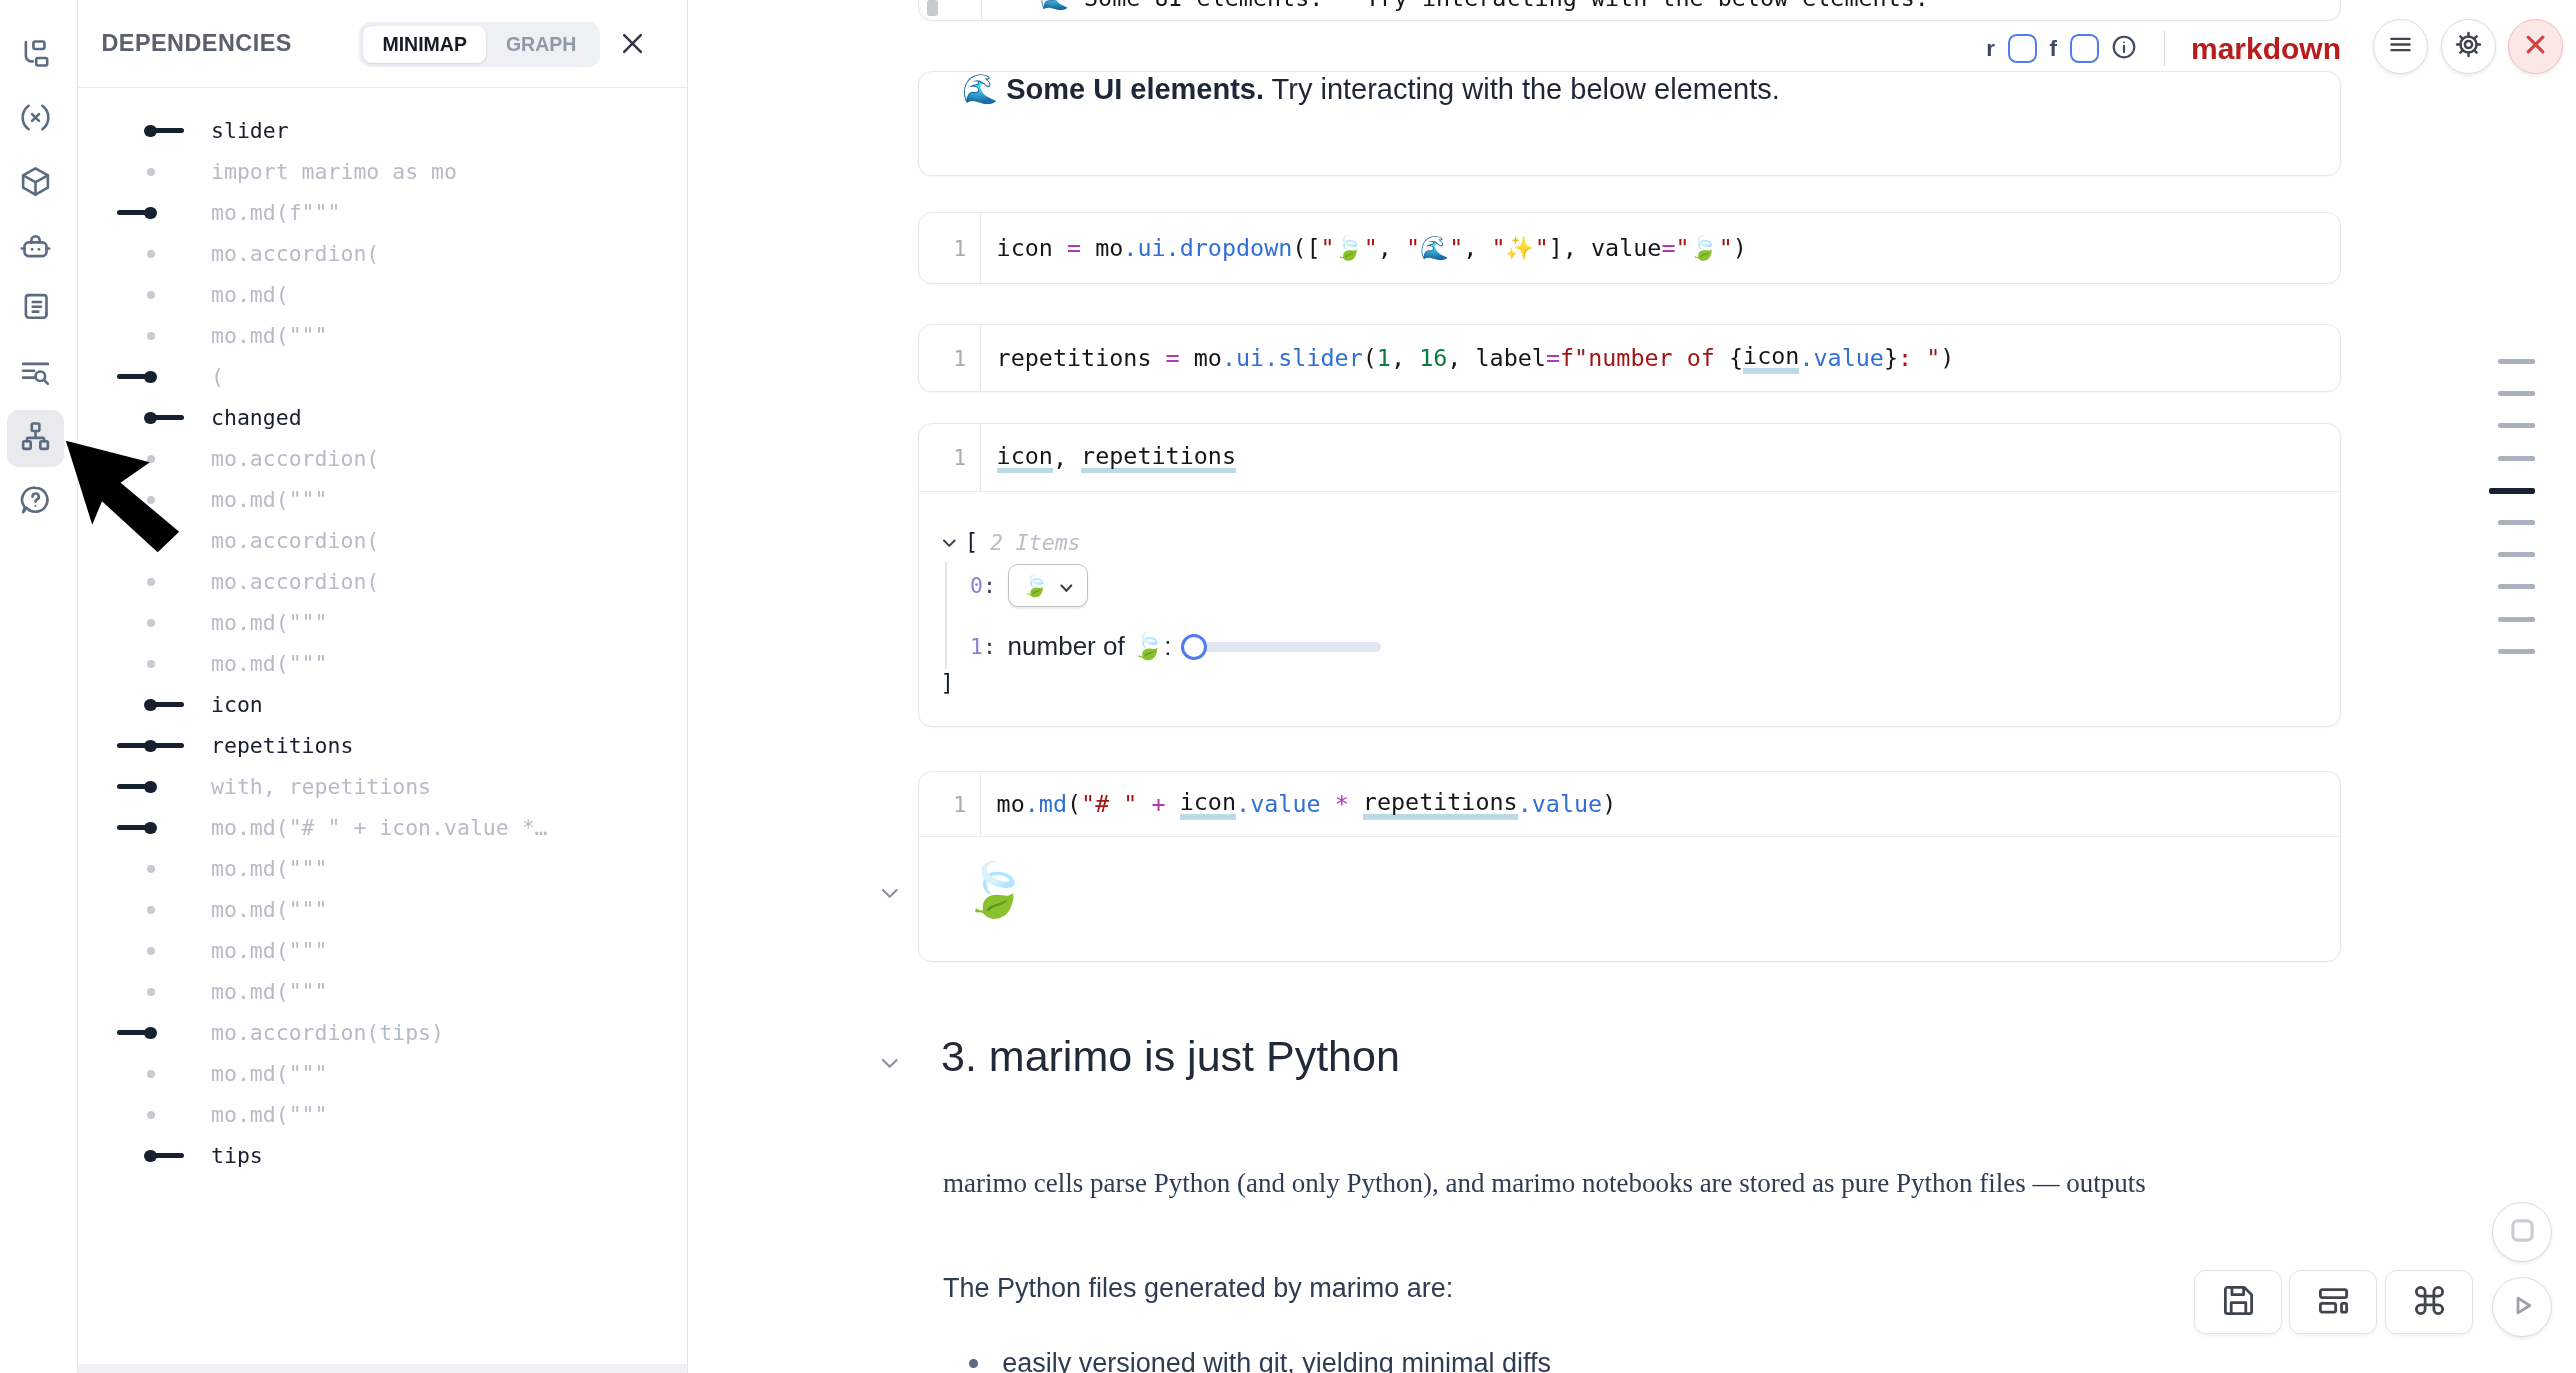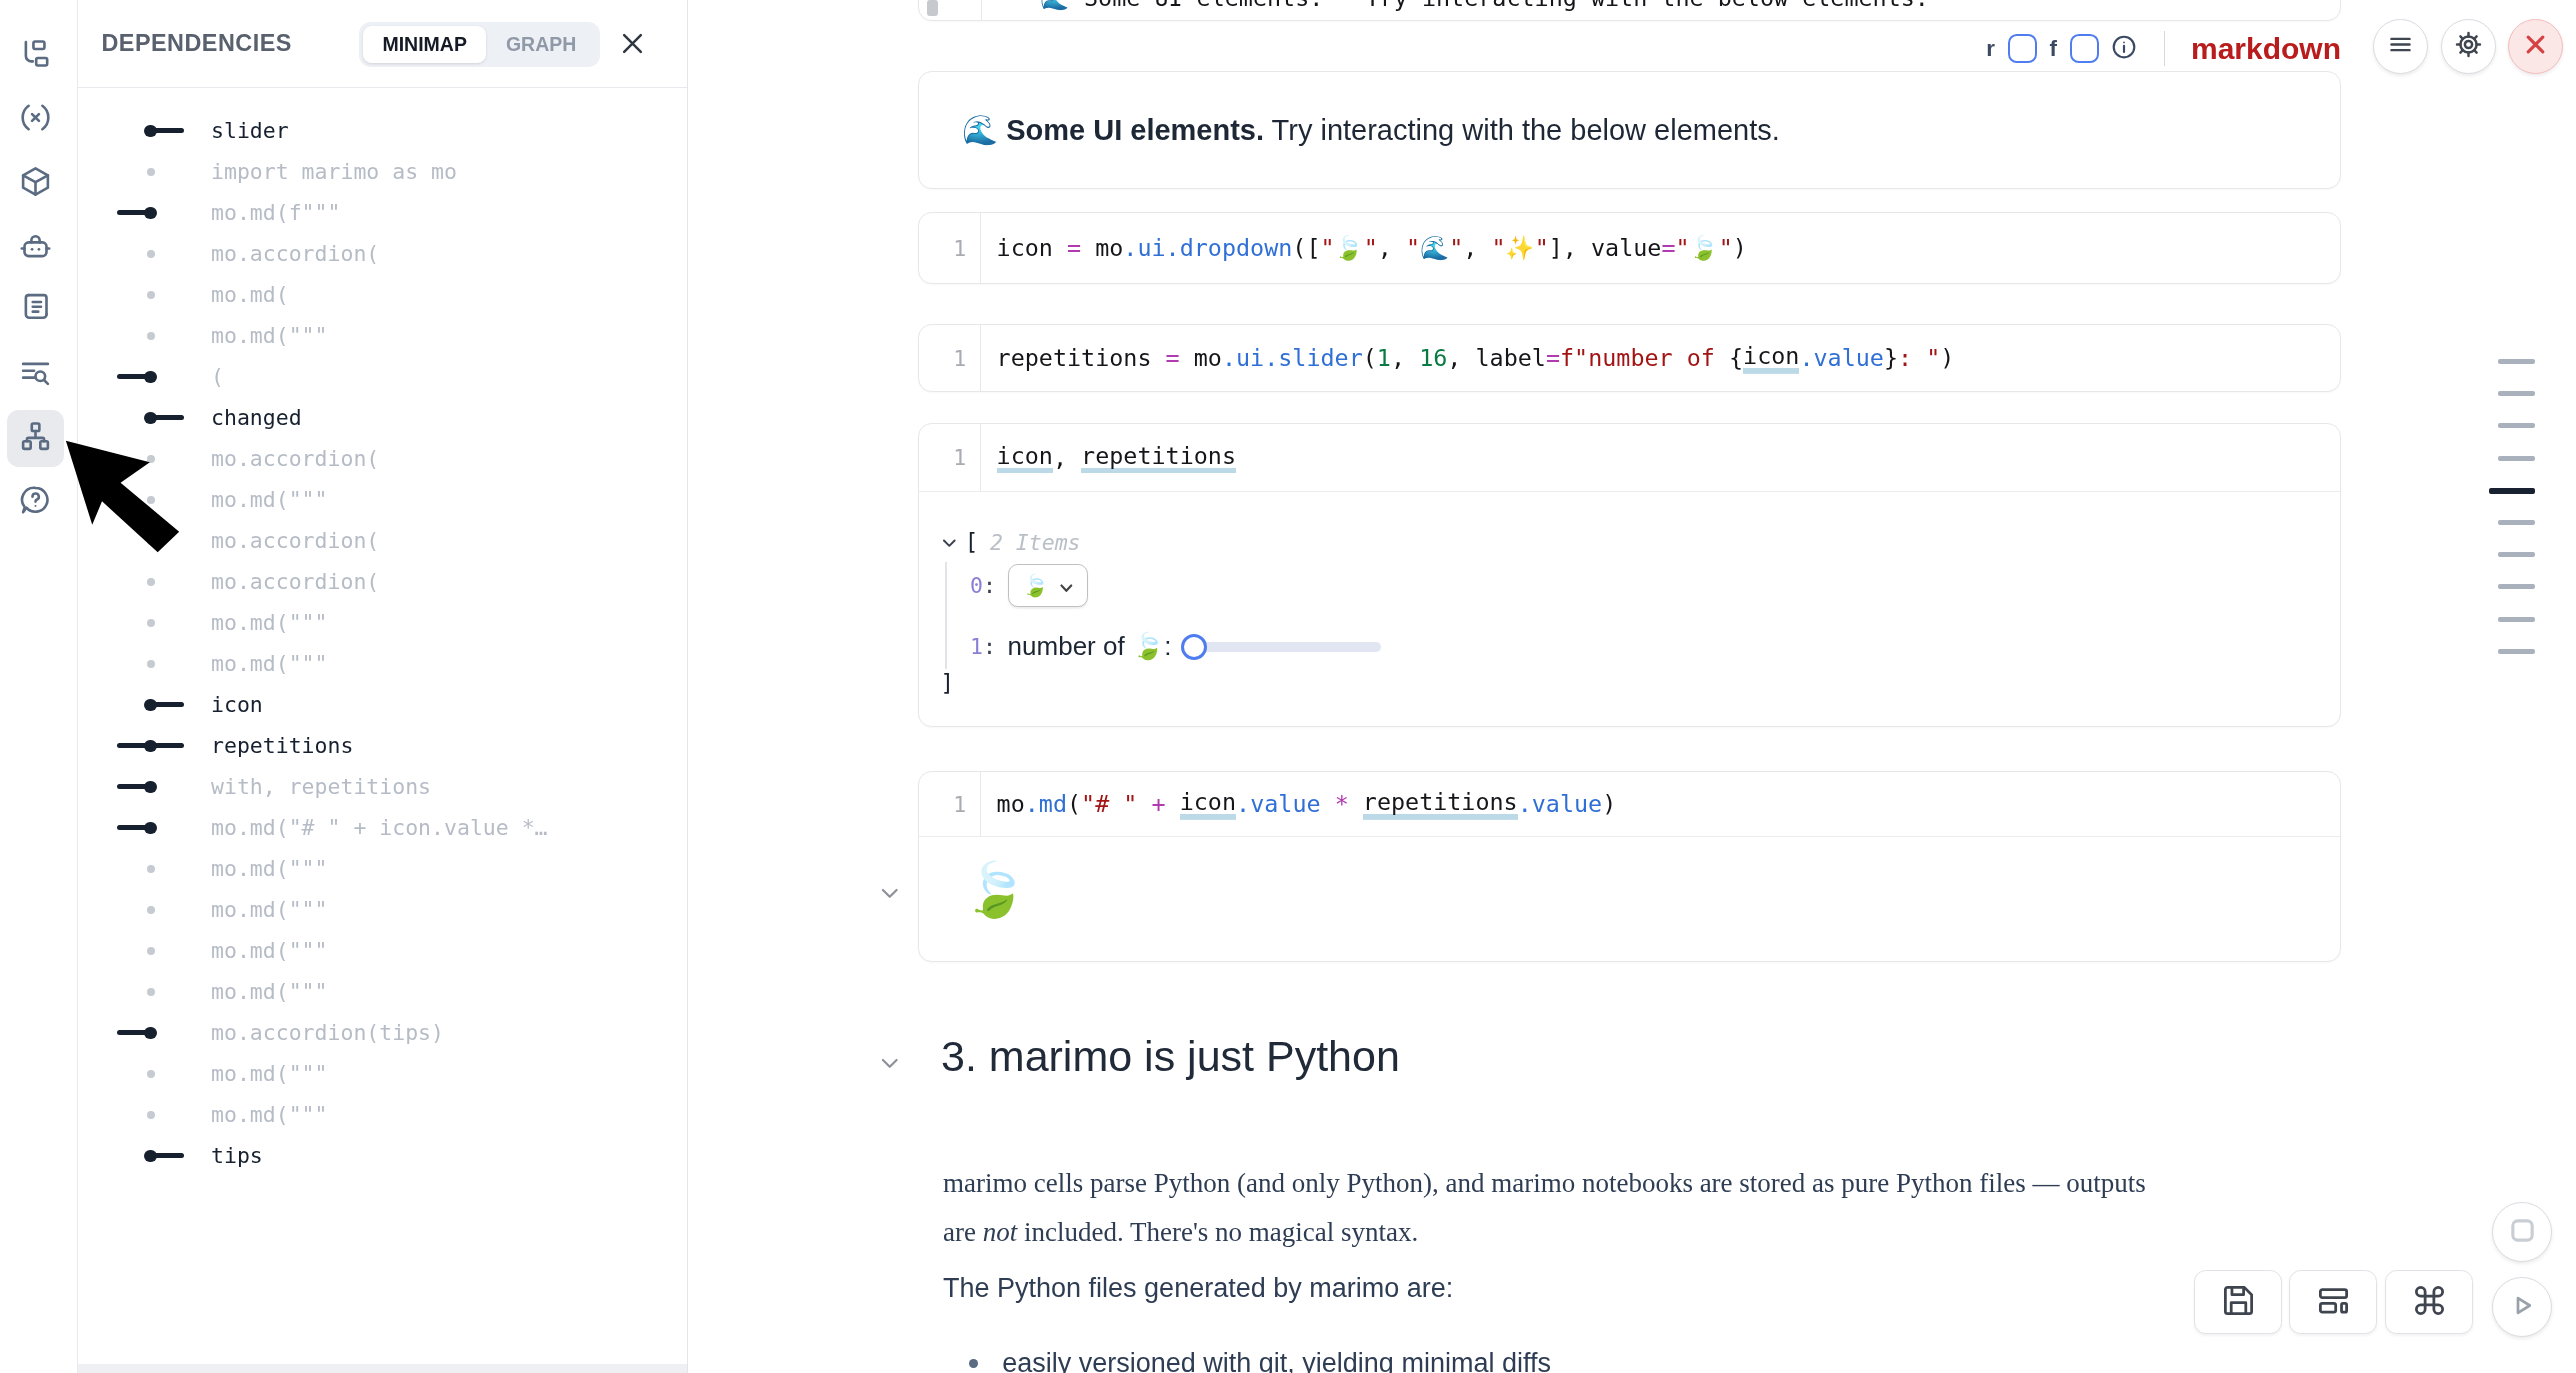--- a/index.html
+++ b/index.html
@@ -73,21 +73,21 @@
 
   
   #md-toolbar { position:absolute; top:29px; right:235px; height:39px; display:flex;
                 align-items:center; gap:12.7px; }
   .rf-label { font-size:22.4px; font-weight:600; color:#3b4a63; }
   .md-checkbox { width:29px; height:29px; border:2.9px solid #4f7df0; border-radius:8.8px; background:#fff; }
   .tb-divider { width:1px; height:35px; background:#d4d7dc; margin:0 13.7px; }
   #md-label { font-size:30px; font-weight:700; color:#b91c1c; }
 
   
-  #out1-card { top:71px; height:118px; display:flex; align-items:center; padding-left:43px;
+  #out1-card { top:71px; height:105px; display:flex; align-items:flex-start; padding-left:43px;
                font-size:29px; color:#1d2736; }
   #out1-card b { font-weight:700; }
 
   #c2-card { top:212px; height:72px; }
   #c3-card { top:324px; height:68px; }
 
   
   #c4-card { top:423px; height:304px; }
   #c4-card .editor { height:68px; border-bottom:1px solid #ececec; }
   #tree-out { position:relative; height:234px; font-family:"DejaVu Sans Mono", monospace; }
@@ -488,21 +488,20 @@
   <span class="collapse-chev" style="left:192px;top:886px"><svg width="19.5" height="12.7" viewBox="0 0 20 13">
         <path d="M3 3 10 10 17 3"></path>
       </svg></span>
 
   <span class="collapse-chev" style="left:192px;top:1056px"><svg width="19.5" height="12.7" viewBox="0 0 20 13">
         <path d="M3 3 10 10 17 3"></path>
       </svg></span>
   <h2 id="sec3-heading">3. marimo is just Python</h2>
   <div class="para" id="p1">
     <div>marimo cells parse Python (and only Python), and marimo notebooks are stored as pure Python files — outputs</div>
-    <div><span>are </span><i>not</i><span> included. There's no magical syntax.</span></div>
   </div>
   <div class="para" id="p2">The Python files generated by marimo are:</div>
   <div id="bullet-row">
     <span class="b-dot"></span>
     <span class="b-text">easily versioned with git, yielding minimal diffs</span>
   </div>
 
   <div class="circle-btn" style="left:1685px;top:18.5px">
     <span><svg width="27" height="27" viewBox="0 0 24 24">
           <path d="M4 7h16M4 12h16M4 17h16"></path>

